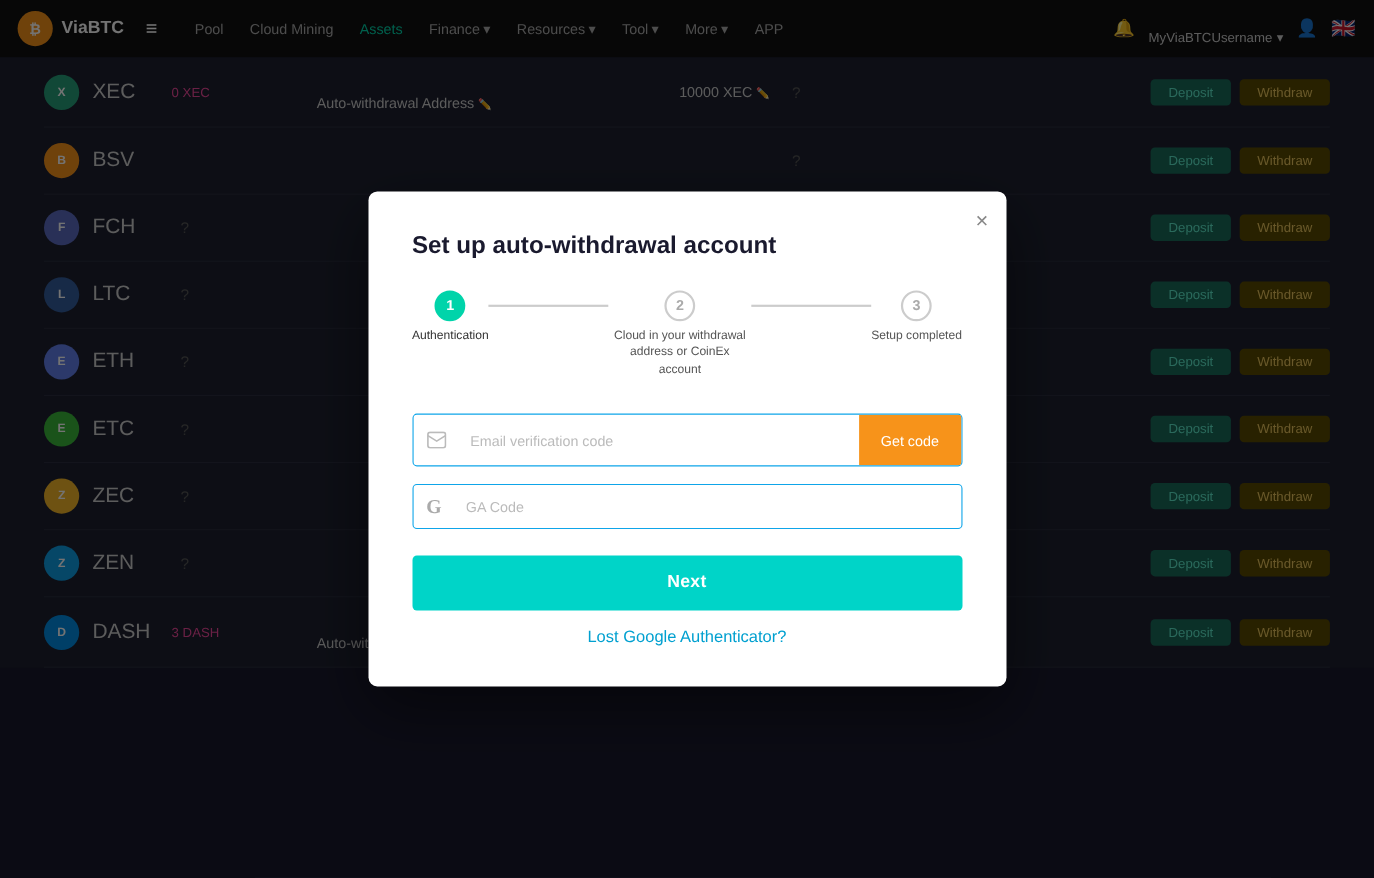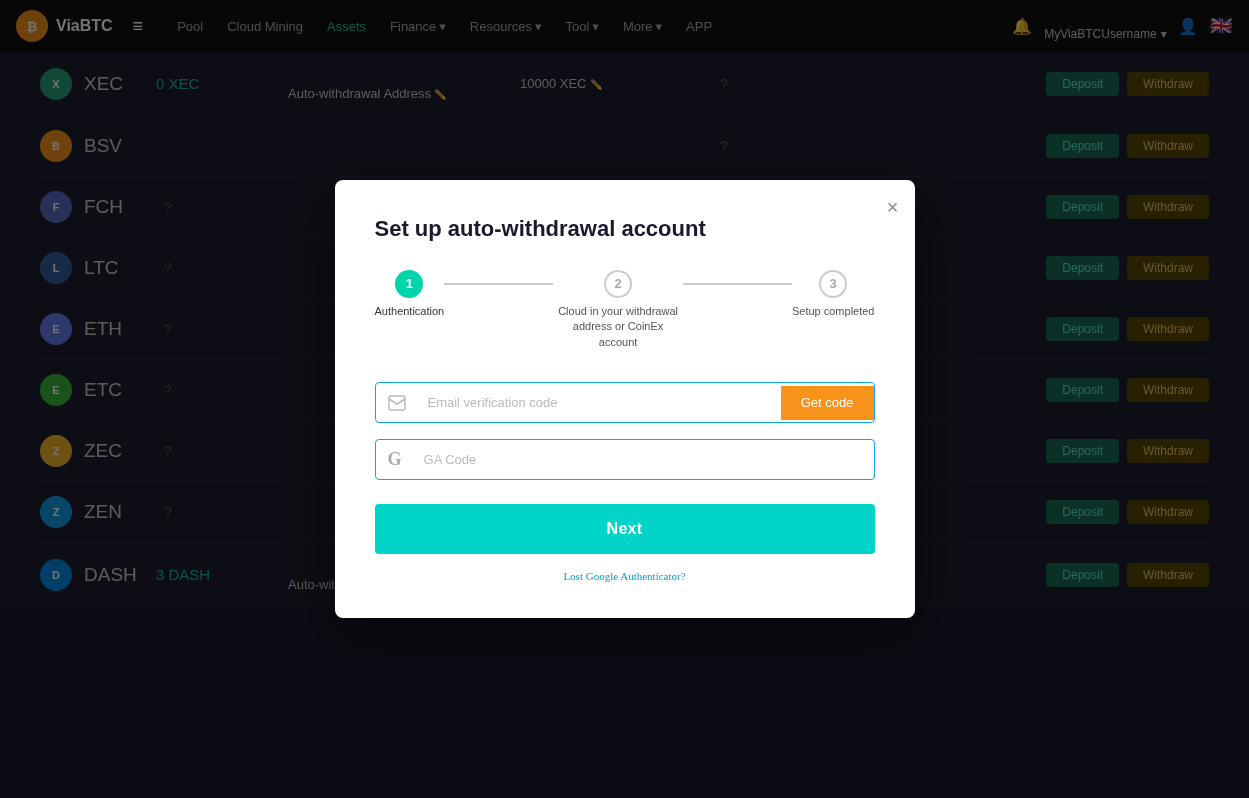--- a/index.html
+++ b/index.html
@@ -70,23 +70,23 @@
       padding: 14px 0;
       border-bottom: 1px solid #2a2d3e;
       color: #ccc; font-size: 13px; gap: 12px;
     }
     .coin-icon {
       width: 32px; height: 32px; border-radius: 50%;
       display: flex; align-items: center; justify-content: center;
       font-weight: bold; color: white; font-size: 11px; flex-shrink: 0;
     }
     .coin-name { min-width: 60px; color: #ccc; font-size: 19px; }
-    .coin-balance { min-width: 120px; color: #14b8a6; font-size: 15px; }
+    .coin-balance { min-width: 120px; color: #ec4899; font-size: 12px; }
     .coin-address { min-width: 220px; color: #ccc; font-size: 13px; margin-top: 20px; }
-    .coin-threshold { min-width: 180px; color: #ccc; font-size: 13px; }
+    .coin-threshold { min-width: 180px; color: #ccc; font-size: 13px; text-align: right; }
     .coin-actions { margin-left: auto; display: flex; gap: 8px; }
     .btn-deposit {
       background: #1a6b5a; color: #5de8c9; border: none; border-radius: 4px;
       padding: 5px 16px; font-size: 12px; cursor: pointer;
     }
     .btn-withdraw {
       background: #5a4a00; color: #e8c45d; border: none; border-radius: 4px;
       padding: 5px 16px; font-size: 12px; cursor: pointer;
     }
     .question-mark { color: #555; font-size: 14px; margin: 0 8px; }
@@ -139,32 +139,32 @@
     }
     .form-input {
       flex: 1; border: none; outline: none;
       padding: 12px 10px; font-size: 13px; color: #333;
       background: transparent;
     }
     .form-input::placeholder { color: #bbb; }
     .btn-get-code {
       background: #f7931a; color: white; border: none;
       padding: 0 20px; font-size: 13px; cursor: pointer;
-      height: 34px; white-space: nowrap; font-weight: 500;
+      height: 46px; white-space: nowrap; font-weight: 500;
     }
     .btn-next {
       width: 100%; background: #00d4c8; color: white;
       border: none; border-radius: 4px; padding: 16px;
       font-size: 16px; font-weight: 600; cursor: pointer;
       margin-top: 8px; margin-bottom: 16px;
       letter-spacing: 0.3px;
     }
     .lost-ga {
-      text-align: center; color: #00a0d0; font-size: 11px; cursor: pointer;
-      text-decoration: none; display: block; font-family: Liberation Serif, serif;
+      text-align: center; color: #00a0d0; font-size: 15px; cursor: pointer;
+      text-decoration: none; display: block;
     }
 
     
     .steps-wrapper {
       display: flex;
       align-items: flex-start;
       position: relative;
       margin-bottom: 32px;
     }
     .step-node {

